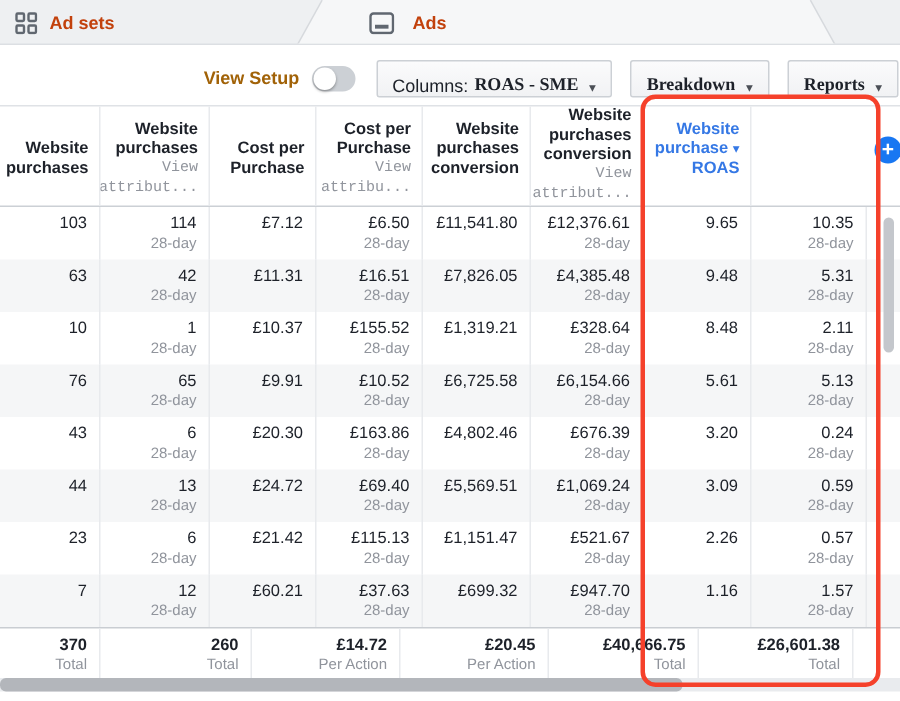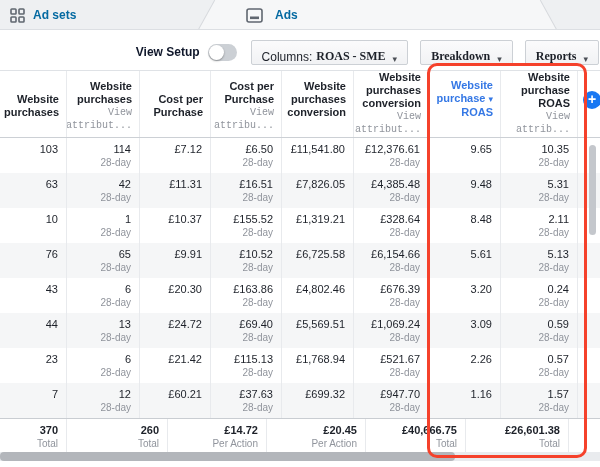--- a/index.html
+++ b/index.html
@@ -10,29 +10,29 @@
   }
 
   
   .tabbar { position:relative; height:30px; background:#eef0f2; border-bottom:1px solid #dcdfe3; overflow:hidden; }
   .tab-ads-shape { position:absolute; left:198px; top:0; width:359px; height:30px; background:#f6f7f8;
     clip-path:polygon(17px 0%, calc(100% - 17px) 0%, 100% 100%, 0% 100%); }
   .diag { position:absolute; top:-2px; width:1px; height:34px; background:#d6d9dd; }
   .diag.left  { left:206px; transform:rotate(29deg); }
   .diag.right { left:548px; transform:rotate(-29deg); }
   .tab { position:absolute; top:0; height:30px; display:flex; align-items:center; gap:8px;
-    font-size:12px; font-weight:bold; color:#0369a1; cursor:pointer; }
+    font-size:12px; font-weight:bold; color:#c2410c; cursor:pointer; }
   .tab-adsets { left:10px; }
   .tab-ads    { left:246px;gap:12px; }
   .tab svg { display:block; }
 
   
   .toolbar { height:40px; background:#fff; display:flex; align-items:center; justify-content:flex-end; gap:12px; padding:4px 1px 0 0; }
   .view-setup { display:flex; align-items:center; gap:8px; margin-right:2px; }
-  .view-setup-label { font-size:12px; font-weight:bold; color:#0f172a; }
+  .view-setup-label { font-size:12px; font-weight:bold; color:#a16207; }
   .toggle { width:29px; height:17px; border-radius:9px; background:#ccd0d5; position:relative; cursor:pointer; }
   .toggle .knob { position:absolute; left:1px; top:1px; width:15px; height:15px; border-radius:50%;
     background:#fff; box-shadow:0 1px 2px rgba(0,0,0,.35); }
   .btn { height:25px; display:flex; align-items:flex-end; padding:0 10px; border:1px solid #ccd0d5; border-radius:2px;
     background:linear-gradient(#fbfbfc,#f1f2f4); font-size:12px; color:#1d2129; cursor:pointer; white-space:nowrap; }
   .btn b { font-weight:bold;font-family:Liberation Serif, serif; }
   .btn .pre { margin-right:4px; }
   .caret { font-size:9px; color:#4b4f56; margin-left:7px; }
 
   
@@ -150,24 +150,20 @@
       <span class="hsub"></span>
     </div>
     <div class="hcell">
       <span class="htitle">Website purchases conversion</span>
       <span class="hsub">View attribut...</span>
     </div>
     <div class="hcell sorted">
       <span class="htitle"><span>Website purchase</span><span class="sort-caret">▾</span><span class="t2">ROAS</span></span>
       <span class="hsub"></span>
     </div>
-    <div class="hcell">
-      <span class="htitle">Website purchase ROAS</span>
-      <span class="hsub">View attrib...</span>
-    </div>
     <div class="hcell nb"></div>
   </div>
 
   <div id="tbody">
       <div class="trow">
         <div class="cell">
           <span class="val">103</span>
         </div>
         <div class="cell">
           <span class="val">114</span>
@@ -360,21 +356,21 @@
           <span class="sub">28-day</span>
         </div>
         <div class="cell">
           <span class="val">£21.42</span>
         </div>
         <div class="cell">
           <span class="val">£115.13</span>
           <span class="sub">28-day</span>
         </div>
         <div class="cell">
-          <span class="val">£1,768.94</span>
+          <span class="val">£1,151.47</span>
         </div>
         <div class="cell">
           <span class="val">£521.67</span>
           <span class="sub">28-day</span>
         </div>
         <div class="cell">
           <span class="val">2.26</span>
         </div>
         <div class="cell">
           <span class="val">0.57</span>

